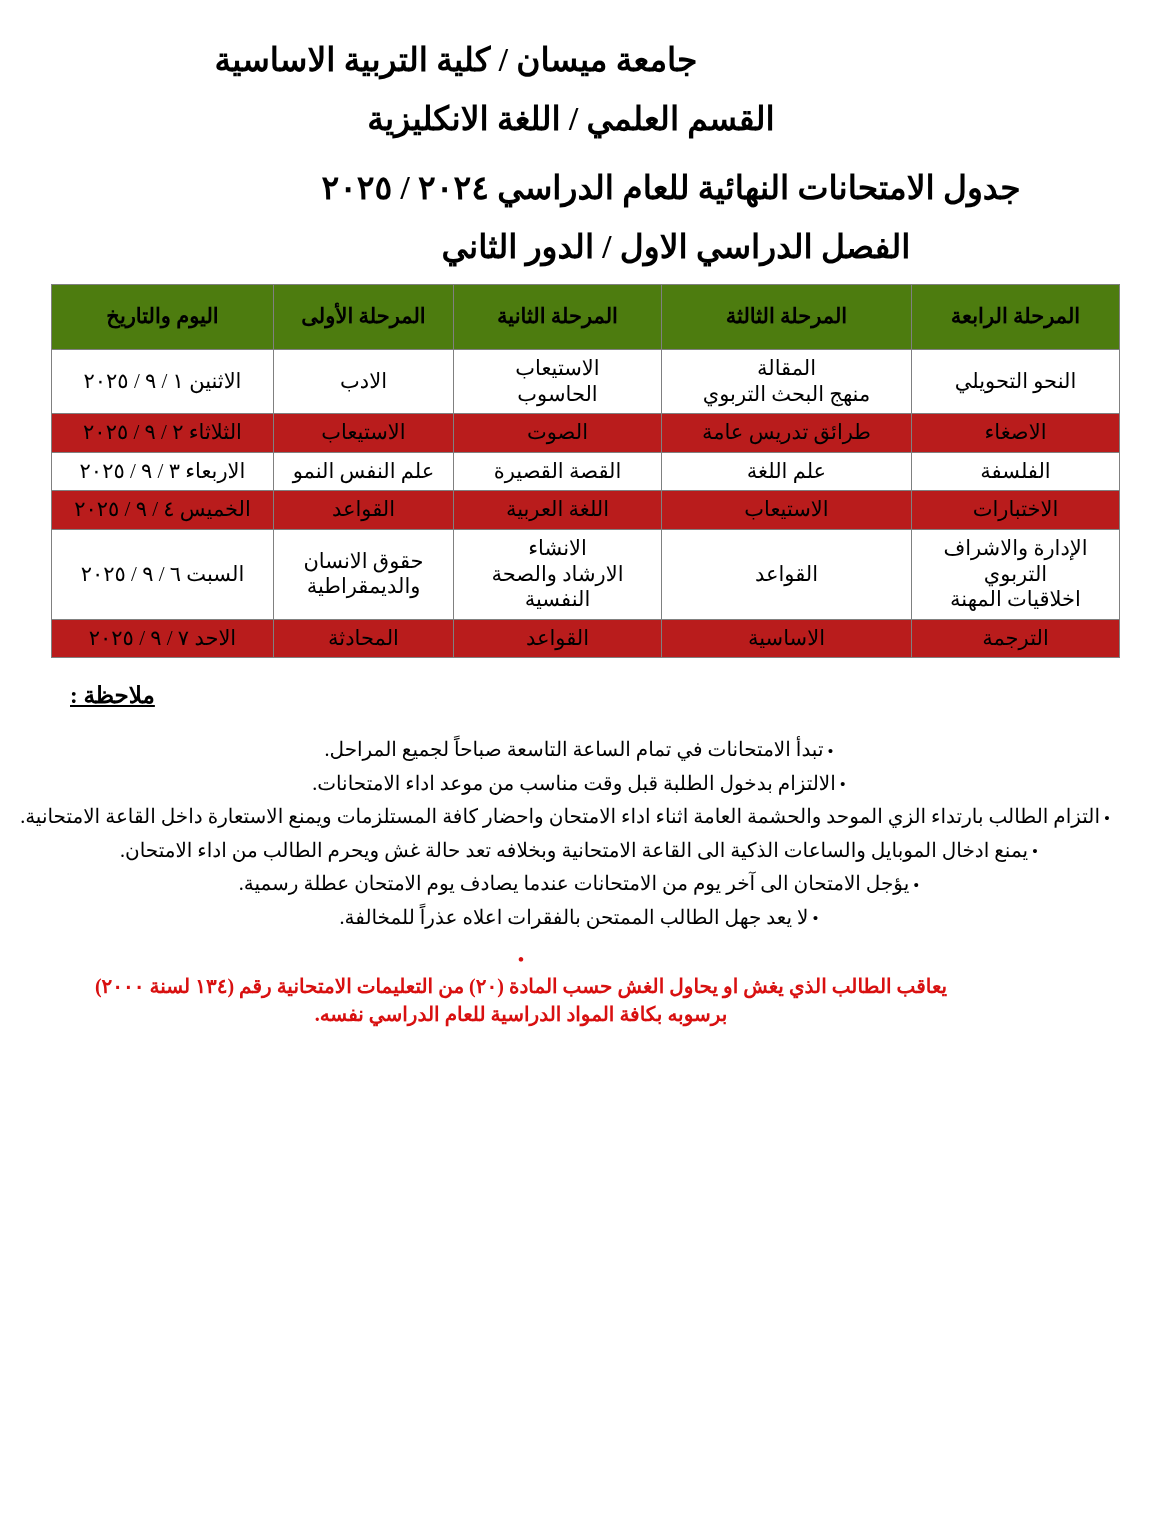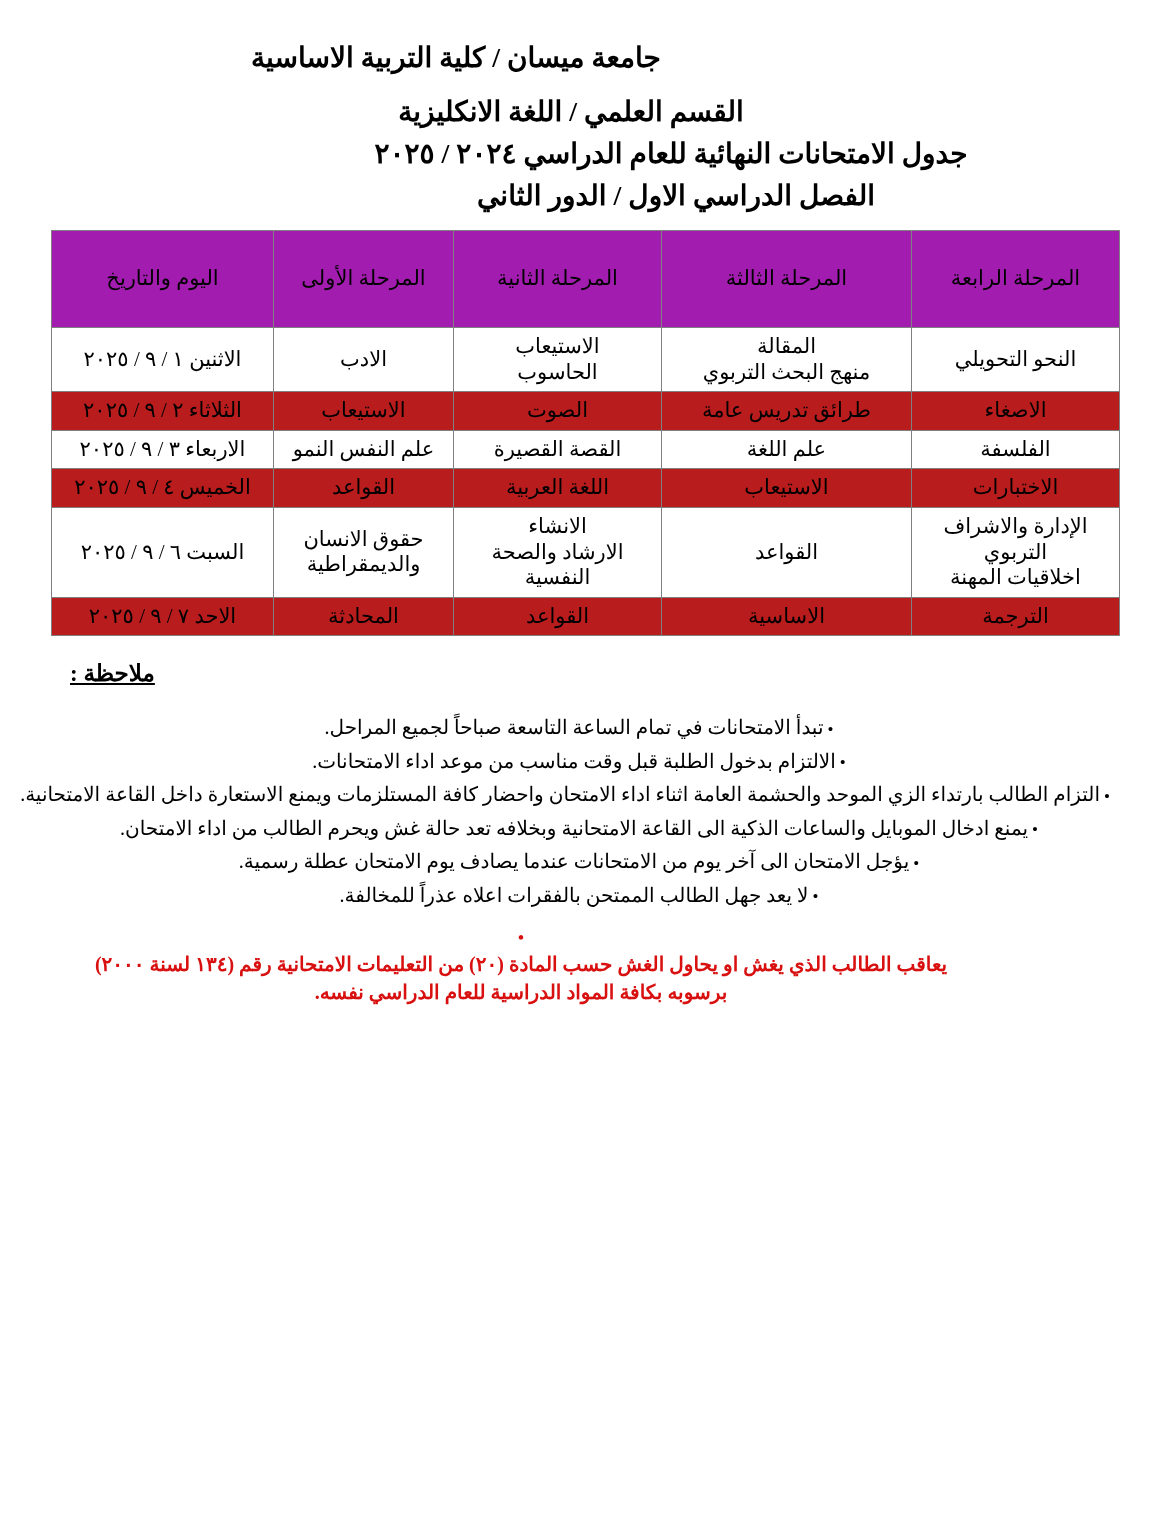--- a/index.html
+++ b/index.html
@@ -25,28 +25,28 @@
 
   
   .doc-header {
     padding-top: 44px;
     padding-right: 0;
     padding-left: 52px;
     text-align: center;
   }
   .doc-header .hline {
     font-weight: bold;
-    font-size: 28px;
+    font-size: 33px;
     line-height: 1.0;
     letter-spacing: 0;
     white-space: nowrap;
   }
   .hline.l1 { margin-bottom: 26px; padding-right: 310px; }
-  .hline.l2 { margin-bottom: 14px; padding-right: 80px; }
-  .hline.l3 { margin-bottom: 14px; padding-left: 120px; }
+  .hline.l2 { margin-bottom: 36px; padding-right: 80px; }
+  .hline.l3 { margin-bottom: 26px; padding-left: 120px; }
   .hline.l4 { margin-bottom: 20px; padding-left: 130px; }
 
   
   .table-wrap {
     margin: 14px 50px 0 50px;
     width: 1070px;
     box-sizing: border-box;
   }
   table.schedule {
     width: 1068px;
@@ -57,25 +57,25 @@
   table.schedule td, table.schedule th {
     border: 1px solid #808080;
     text-align: center;
     vertical-align: middle;
     font-size: 21px;
     line-height: 1.22;
     padding: 6px 6px;
     color: #000;
   }
   table.schedule thead th {
-    background: #a21caf;
-    font-weight: normal;
+    background: #4d7c0f;
+    font-weight: bold;
     font-size: 21px;
     height: 56px;
-    padding: 20px;
+    padding: 4px;
   }
   table.schedule tbody tr.alt td {
     background: #b91c1c;
   }
   table.schedule tbody tr td {
     background: #FFFFFF;
   }
   
   col.c-date  { width: 222px; }
   col.c-s1    { width: 180px; }

